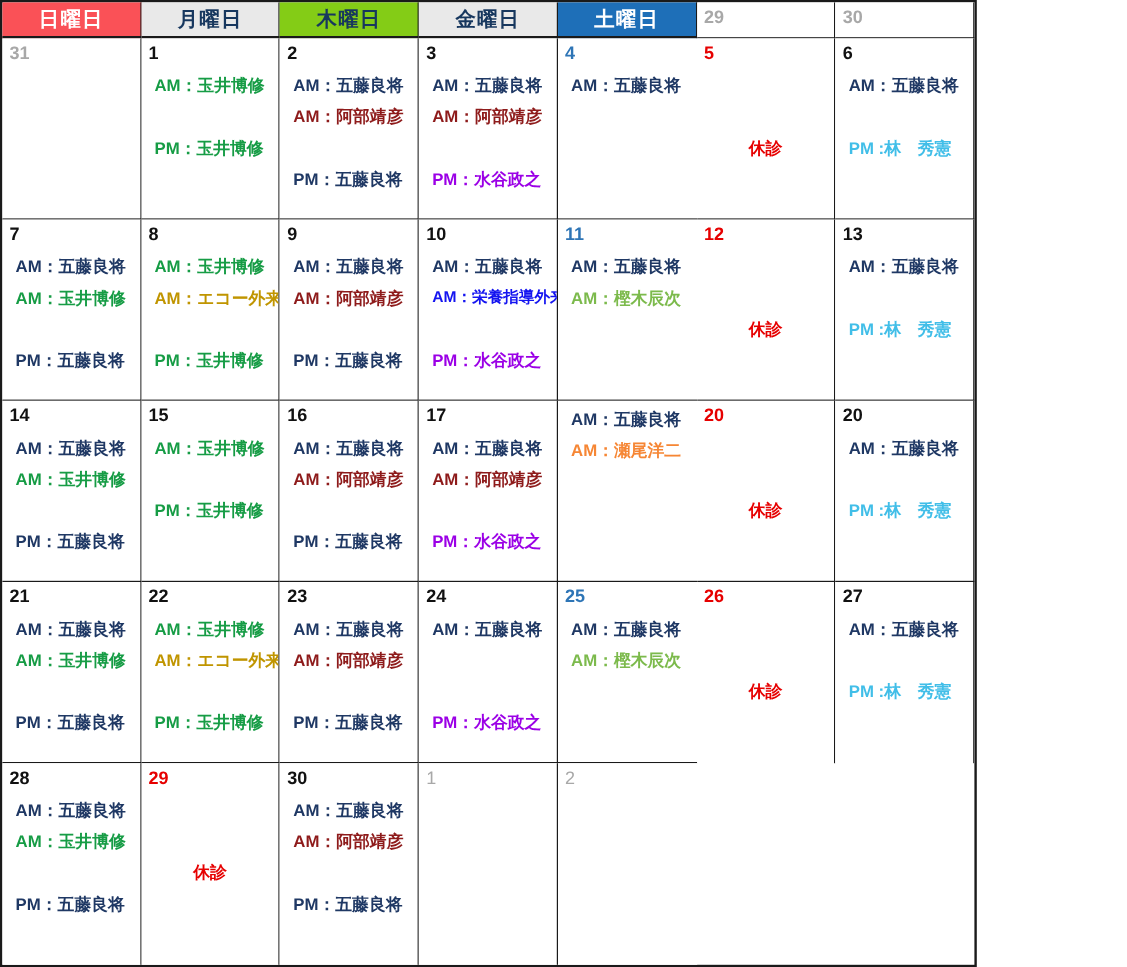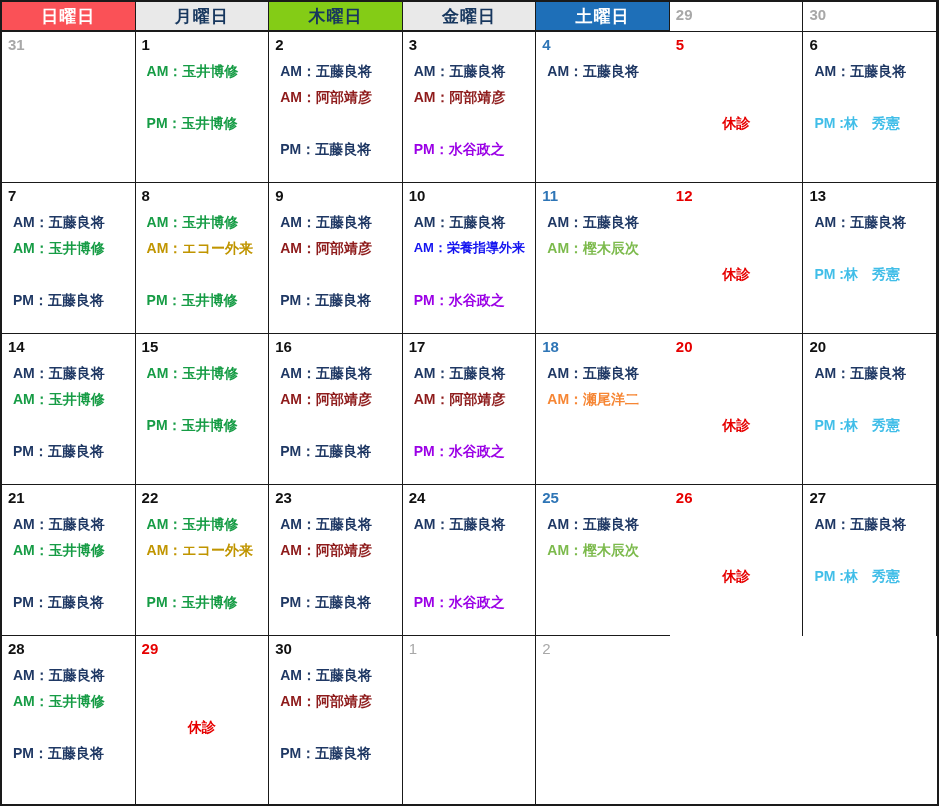--- a/index.html
+++ b/index.html
@@ -1,18 +1,18 @@
 <!DOCTYPE html>
 <html><head>
 <meta charset="utf-8">
 <style>
   html,body{margin:0;padding:0;background:#ffffff;}
   body{font-family:"Liberation Sans","DejaVu Sans",sans-serif;}
   .calendar{
-    width:939px;height:806px;box-sizing:border-box;
+    width:814px;height:806px;box-sizing:border-box;
     border:2px solid #1a1a1a;background:#ffffff;
     display:grid;
     grid-template-columns:repeat(7,1fr);
     grid-template-rows:30px 151px 151px 151px 151px 1fr;
   }
   .hcell{
     box-sizing:border-box;border-right:1px solid #1a1a1a;border-bottom:2px solid #1a1a1a;
     display:flex;align-items:center;justify-content:center;
     font-size:17px;font-weight:bold;letter-spacing:1px;
   }
@@ -178,21 +178,20 @@
       <div class="slot" style="color: rgb(31, 56, 100);">PM：五藤良将</div>
     </div>
     <div class="cell">
       <div class="num" style="color: rgb(17, 17, 17);">17</div>
       <div class="slot" style="color: rgb(31, 56, 100);">AM：五藤良将</div>
       <div class="slot" style="color: rgb(142, 27, 27);">AM：阿部靖彦</div>
       <div class="slot"></div>
       <div class="slot" style="color: rgb(155, 0, 230);">PM：水谷政之</div>
     </div>
     <div class="cell lastcol">
-      <div class="num" style="color: rgb(46, 117, 182);">18</div>
       <div class="slot" style="color: rgb(31, 56, 100);">AM：五藤良将</div>
       <div class="slot" style="color: rgb(246, 134, 52);">AM：瀬尾洋二</div>
       <div class="slot"></div>
       <div class="slot"></div>
     </div>
     <div class="cell">
       <div class="num" style="color: rgb(230, 0, 0);">20</div>
       <div class="slot"></div>
       <div class="slot"></div>
       <div class="slot center" style="color: rgb(230, 0, 0);">休診</div>

